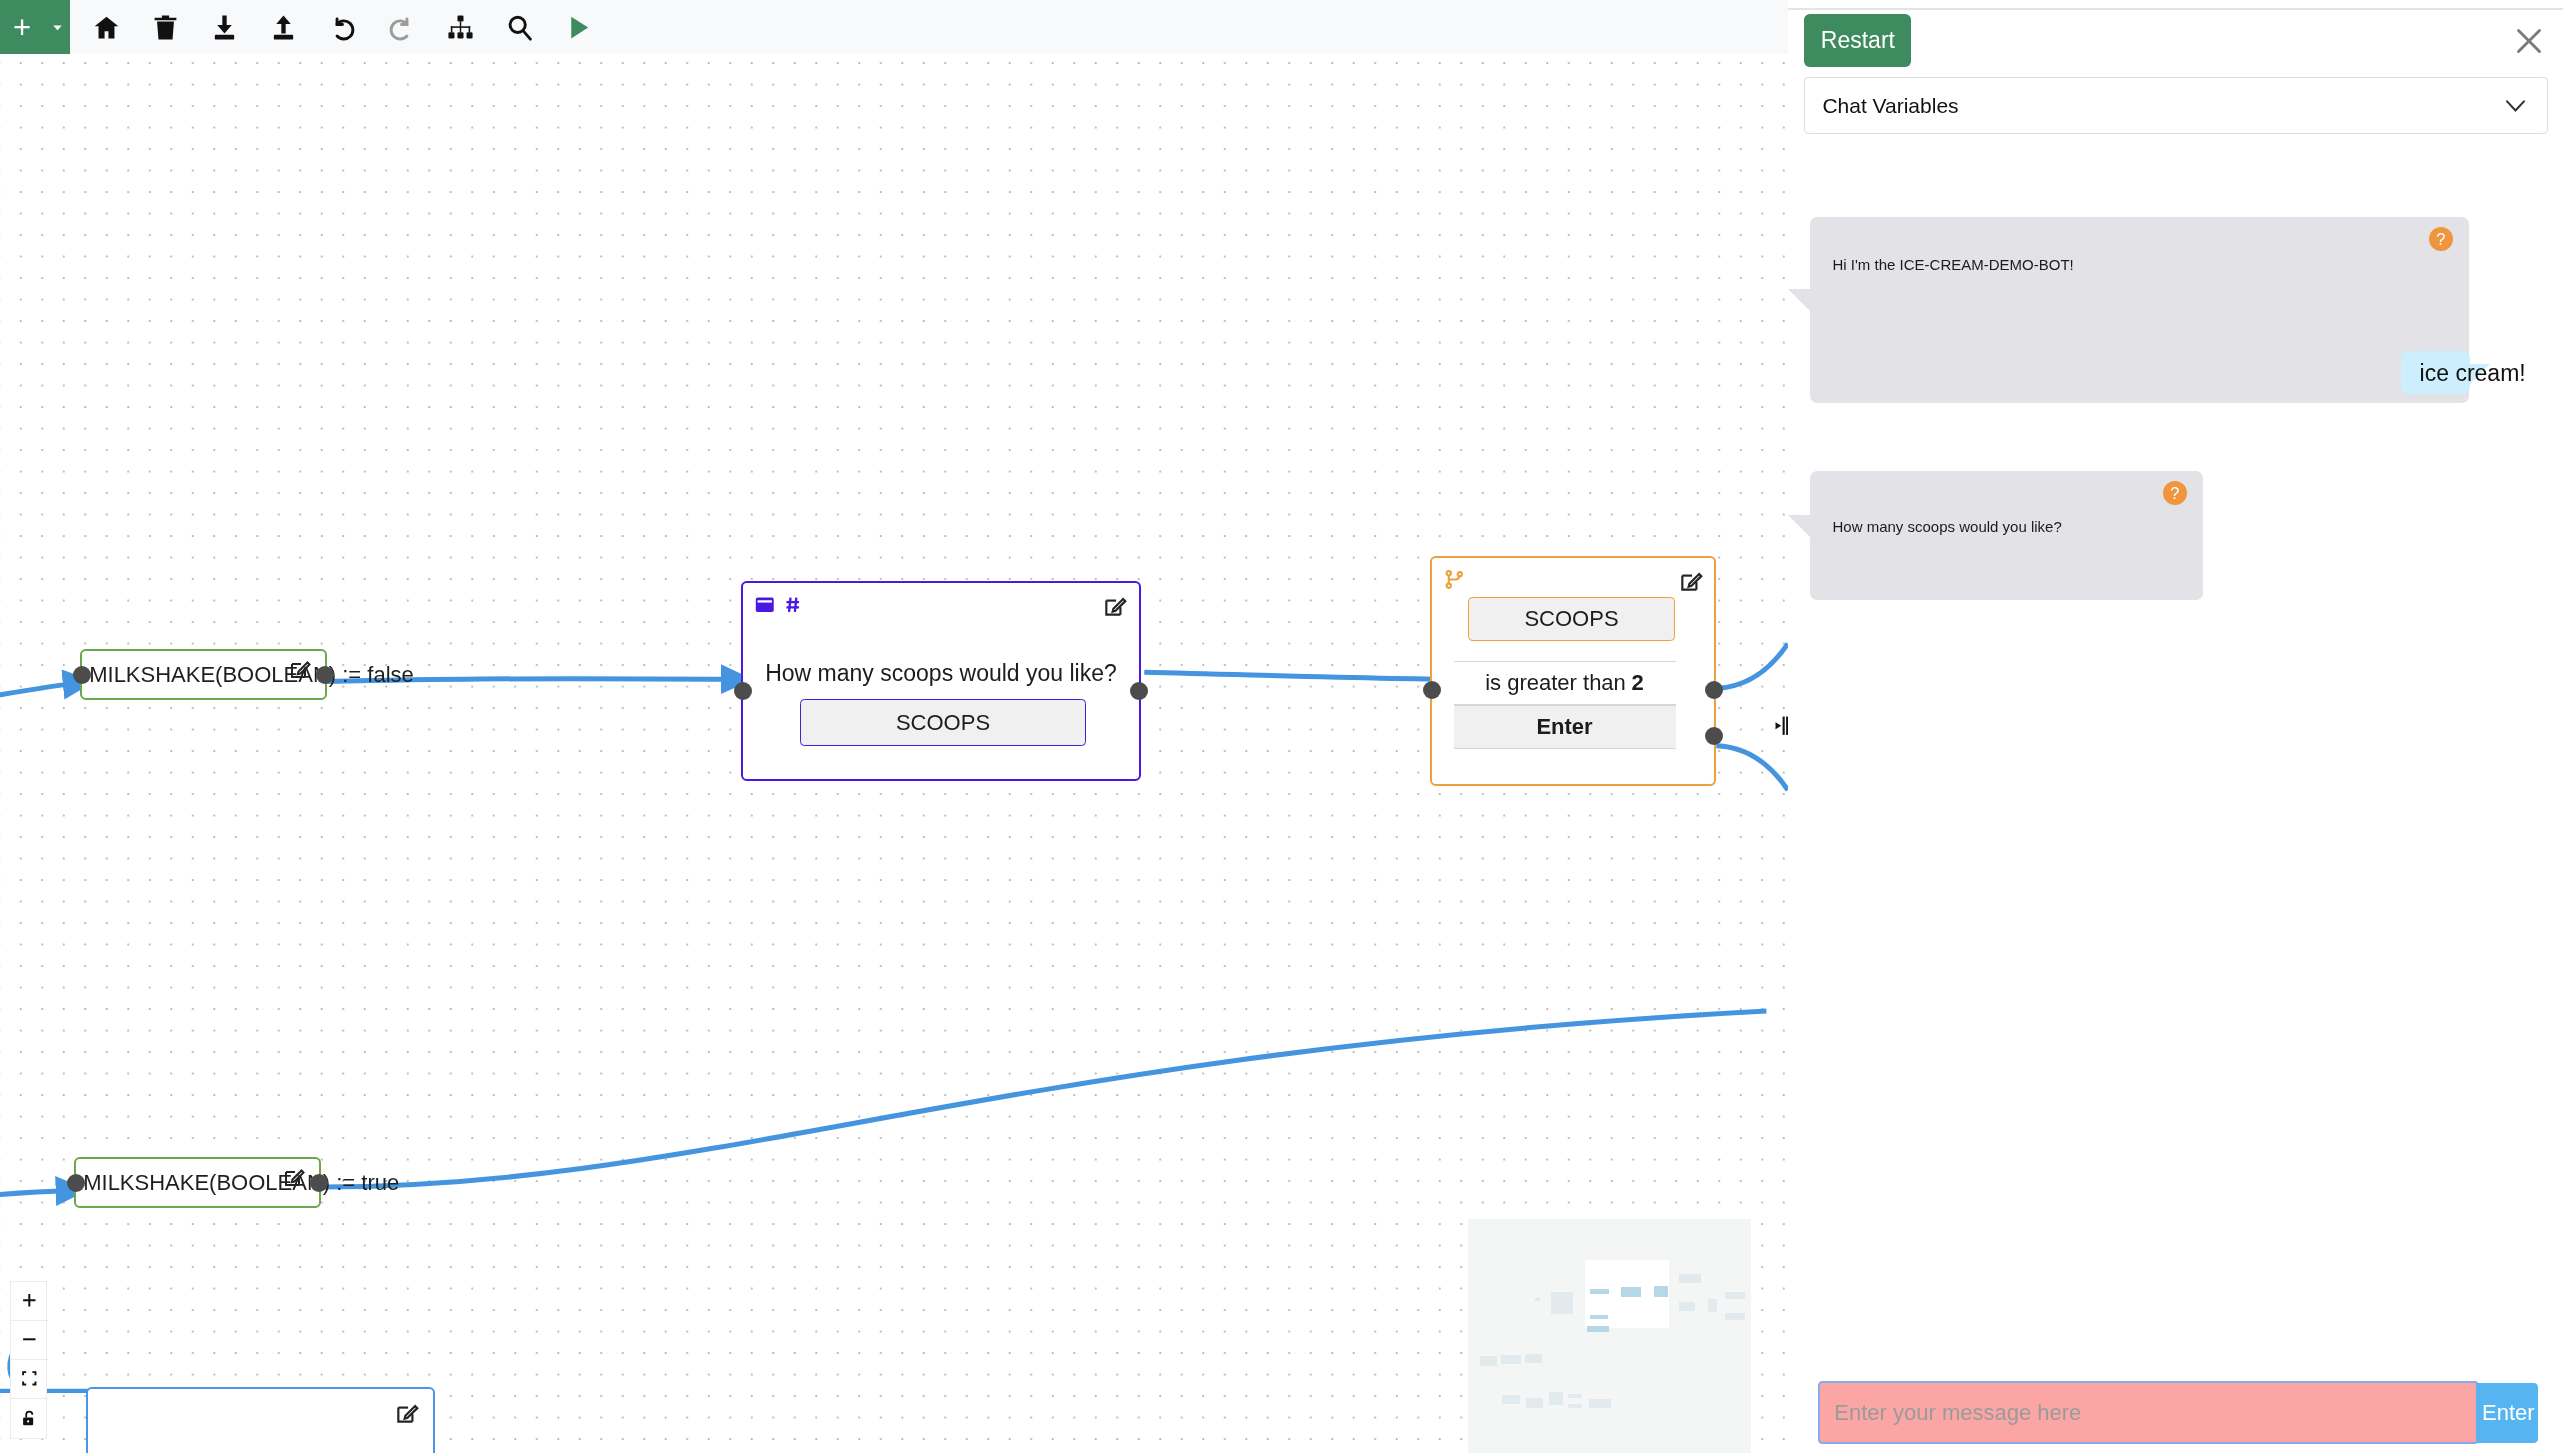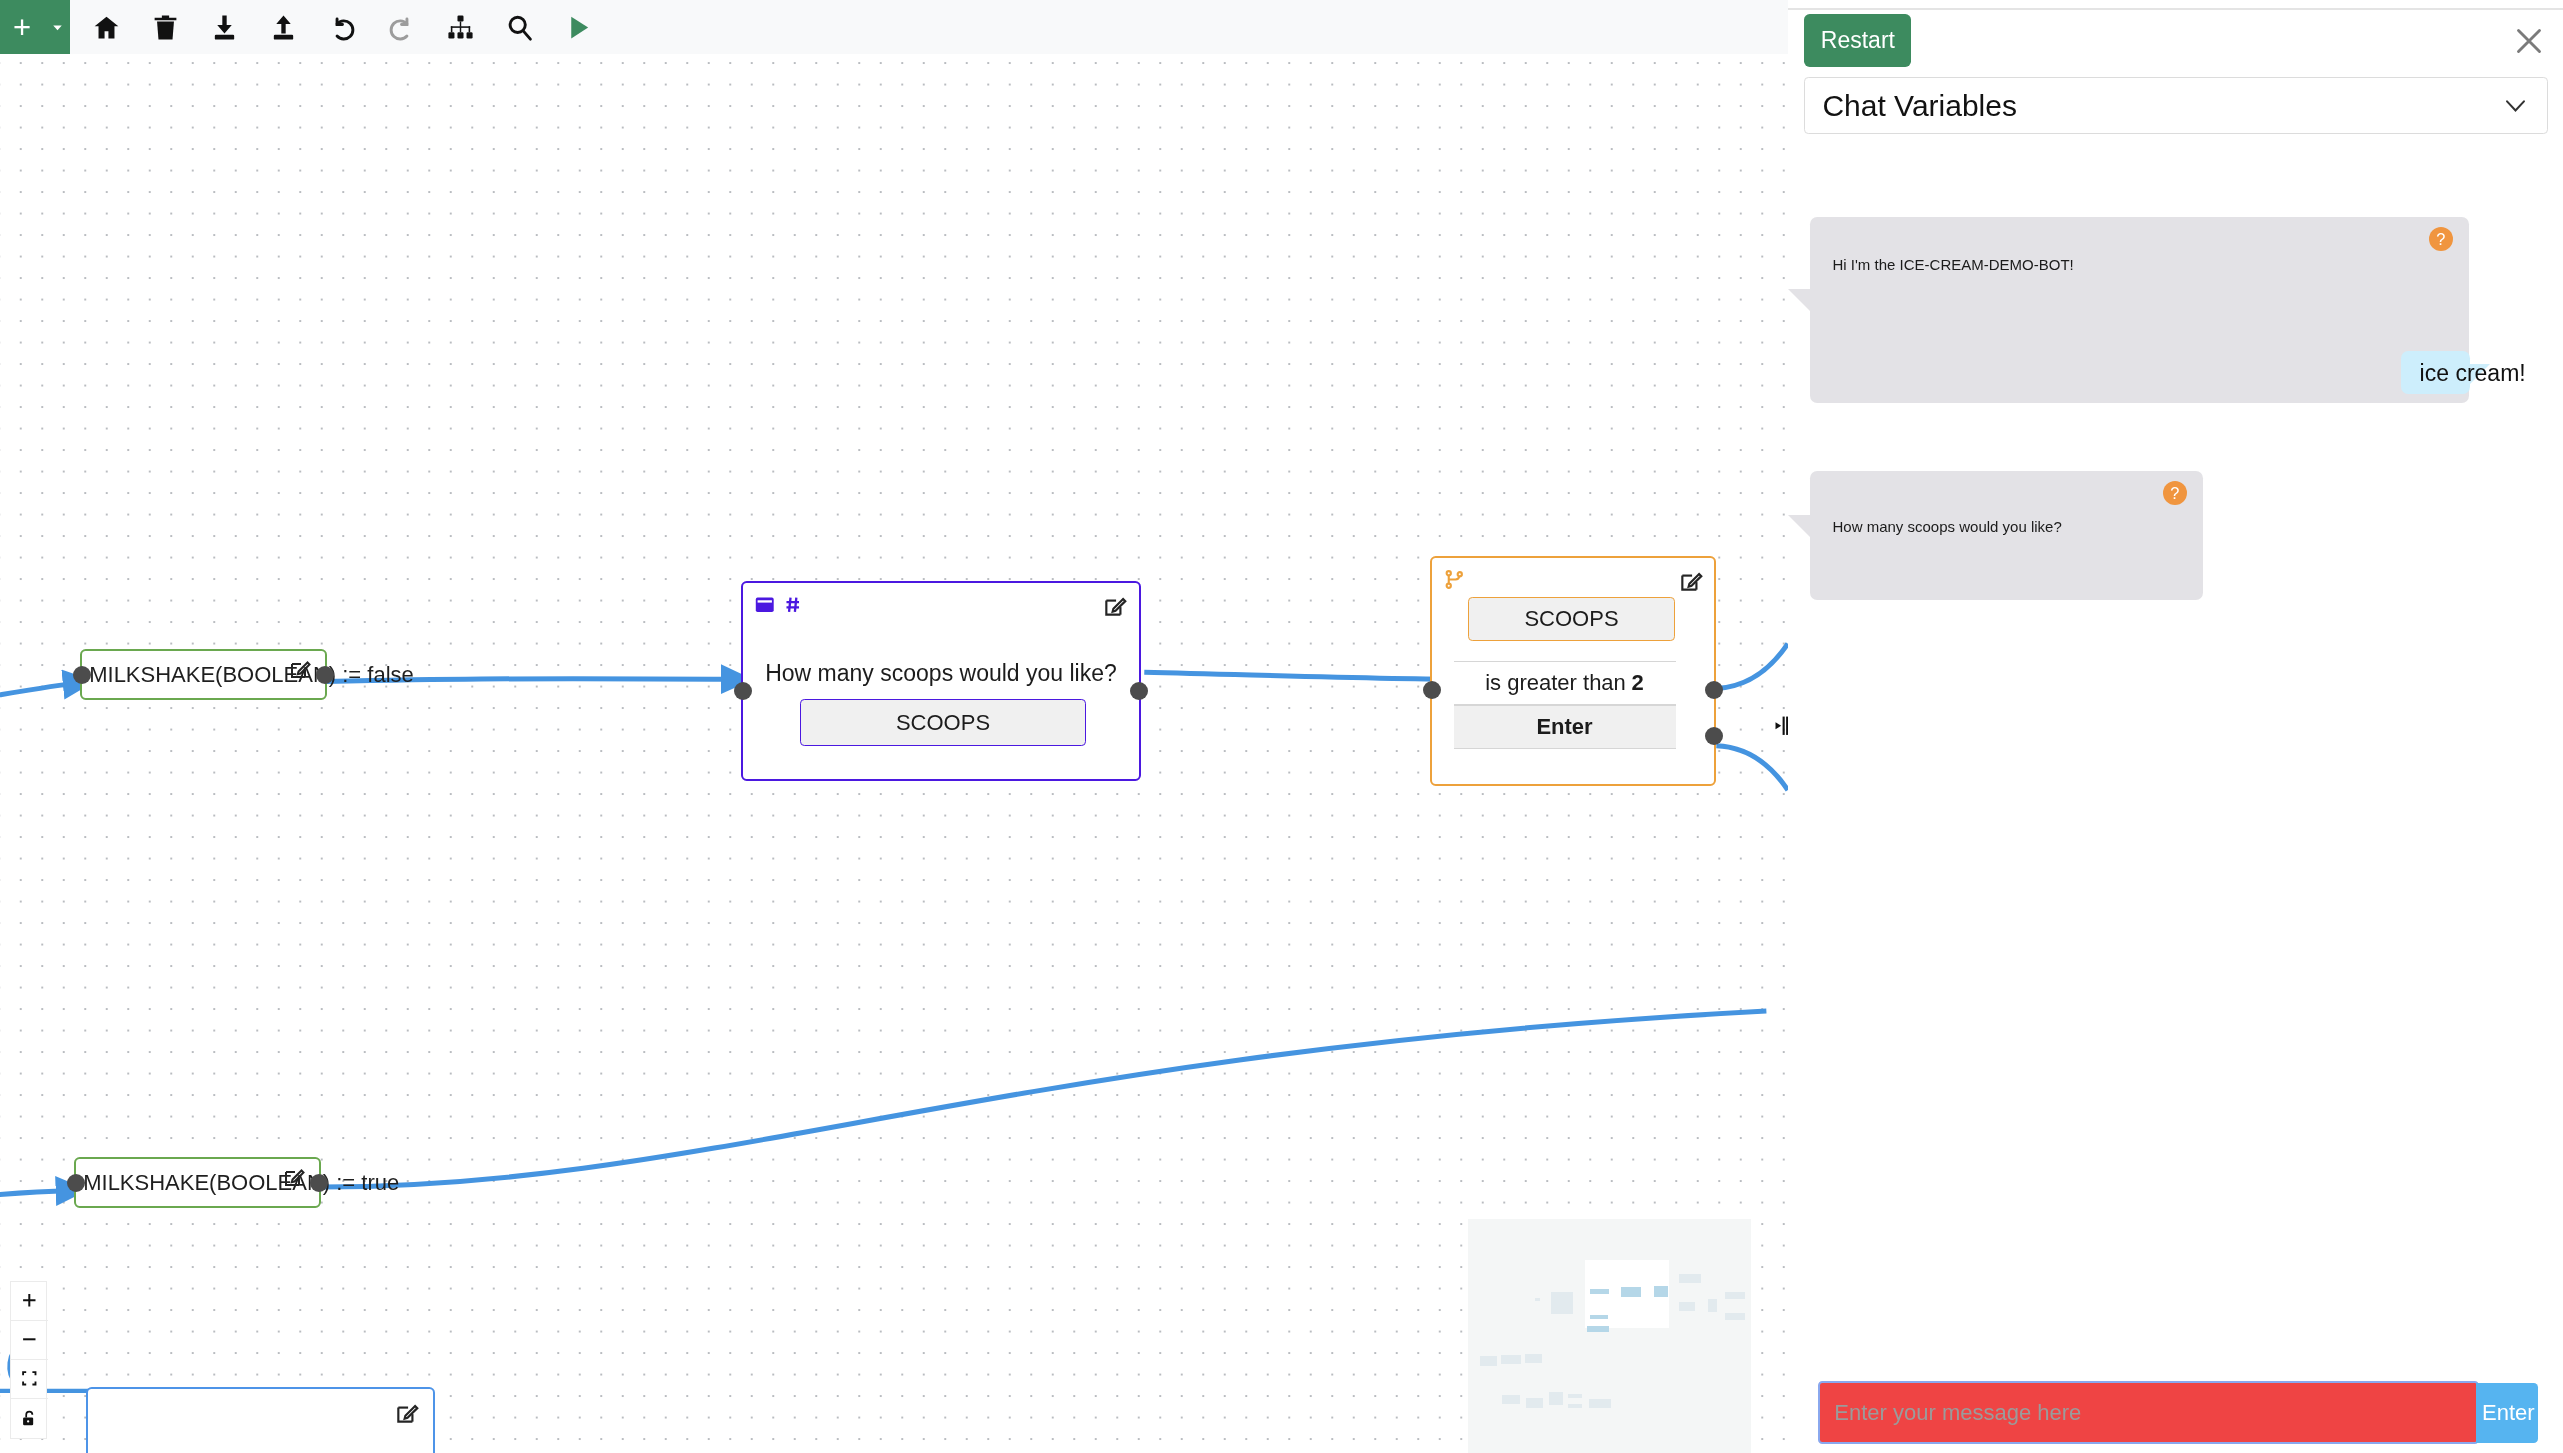--- a/index.html
+++ b/index.html
@@ -198,21 +198,21 @@
     cursor: pointer;
   }
   #chatvars {
     position: absolute; left: 16.4px; top: 69px;
     width: 744px; height: 57px;
     border: 0.7px solid #dcdcdc; border-radius: 4.3px;
     background: #fff;
     display: flex; align-items: center;
     cursor: pointer;
   }
-  #chatvars .cv-label { font-size: 30px; color: #121212; margin-left: 17px; }
+  #chatvars .cv-label { font-size: 21px; color: #121212; margin-left: 17px; }
   #chatvars .cv-chev { position: absolute; right: 17px; top: 50%; transform: translateY(-50%); }
 
   #messages {
     position: absolute; left: 0; top: 143px;
     width: 775px; height: 1173px;
     overflow: hidden;
   }
   .msg { position: absolute; }
   .bubble-bot {
     background: #e3e2e6;
@@ -252,21 +252,21 @@
     border-top: 0 solid transparent;
     border-bottom: 21.5px solid transparent;
     border-left: 21.5px solid #cdeefc;
   }
 
   #composer { position: absolute; left: 0; bottom: 0; width: 775px; height: 94px; }
   #msg-input {
     position: absolute; left: 30px; top: 14.3px;
     width: 661px; height: 63px;
     border: 2.1px solid #8aa8ee; border-radius: 4.3px;
-    background: #ef4444;
+    background: #fca5a5;
     font-size: 22px; color: #111;
     padding: 0 14.3px;
     font-family: "Liberation Sans", sans-serif;
     outline: none;
   }
   #msg-input::placeholder { color: #9b9b9b; }
   #send-btn {
     position: absolute; left: 688px; top: 15.7px;
     width: 62px; height: 60px;
     background: #56b4f0; color: #ffffff;

